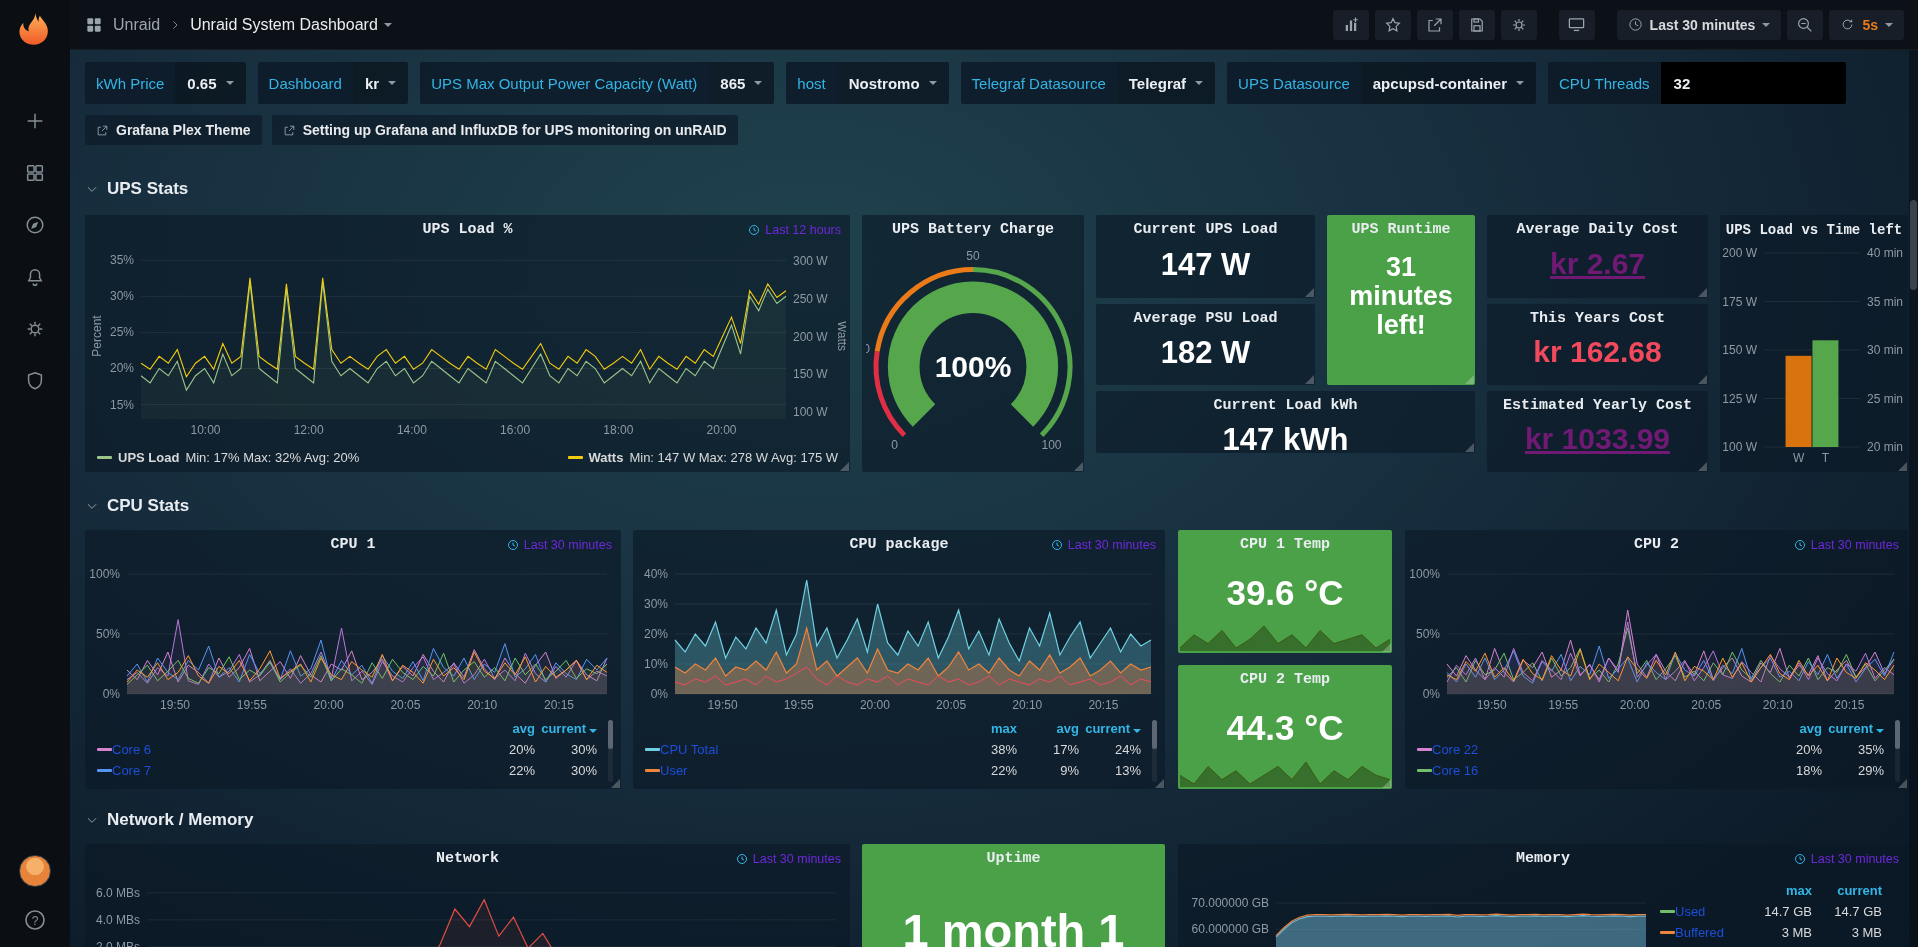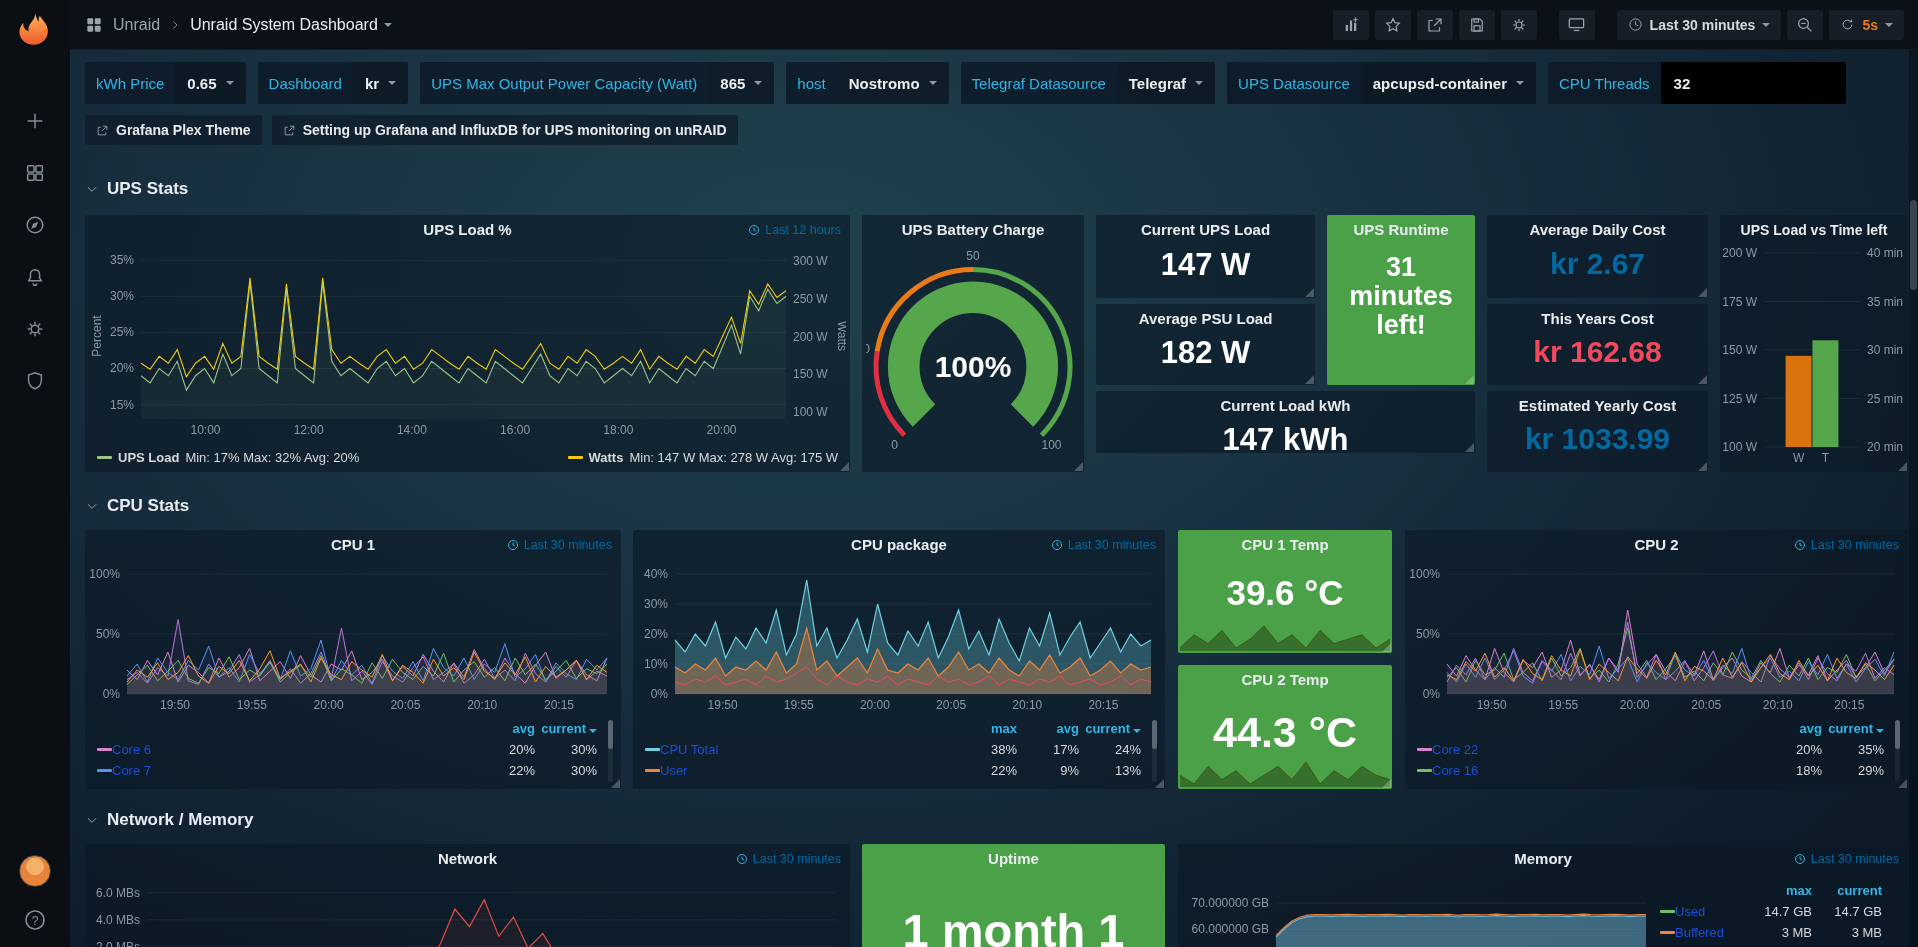--- a/index.html
+++ b/index.html
@@ -42,25 +42,25 @@
   .links-row { position:absolute; left:85px; top:115px; display:flex; gap:10px; }
   .link-chip { display:flex; align-items:center; gap:7px; height:30px; padding:0 11px; background:rgba(13,26,40,.7); border-radius:2px; color:#e8eaed; font-size:14px; font-weight:bold; cursor:pointer; white-space:nowrap; }
 
   
   .sect { position:absolute; left:85px; display:flex; align-items:center; gap:8px; color:#e9edf1; font-size:17px; font-weight:bold; cursor:pointer; }
 
   
   .panel { position:absolute; background:rgba(12,25,37,.62); border-radius:2px; }
   .panel::after { content:""; position:absolute; right:1px; bottom:1px; border-style:solid; border-width:0 0 9px 9px; border-color:transparent transparent rgba(255,255,255,.25) transparent; }
   .panel.green { background:#4aa147; }
-  .ptitle { position:absolute; top:0; left:0; right:0; height:30px; line-height:30px; text-align:center; font-size:15px; font-weight:bold; color:#e9edf1; cursor:pointer; white-space:nowrap; }
-  .ptime { position:absolute; top:8px; right:9px; display:flex; align-items:center; gap:5px; color:#0369a1; font-size:12.5px; cursor:pointer; z-index:2; background:transparent;justify-content:flex-end; }
+  .ptitle { position:absolute; top:0; left:0; right:0; height:30px; line-height:30px; text-align:center; font-size:15px; font-weight:bold; color:#e9edf1; cursor:pointer; white-space:nowrap;font-family:Liberation Mono, monospace; }
+  .ptime { position:absolute; top:8px; right:9px; display:flex; align-items:center; gap:5px; color:#6d28d9; font-size:12.5px; cursor:pointer; z-index:2; background:transparent;justify-content:flex-end; }
   .chart-host { position:absolute; }
   .stat-value { position:absolute; left:6px; right:6px; text-align:center; font-weight:bold; color:#fff; line-height:1.08; }
-  .stat-value.green-txt { color:#0369a1; }
+  .stat-value.green-txt { color:#701a75;text-decoration:underline; }
   .stat-value.red-txt { color:#f2495c; }
 
   
   .ups-legend { position:absolute; left:12px; right:12px; bottom:7px; display:flex; justify-content:space-between; }
   .uls { display:flex; align-items:center; gap:6px; font-size:13px; color:#d8d9da; cursor:pointer; }
   .uls b { font-weight:bold; }
   .lmark { display:inline-block; width:15px; height:3px; border-radius:1px; }
   .legend-table { position:absolute; left:12px; right:8px; bottom:5px; }
   .lrow { display:flex; align-items:center; height:21px; padding-right:16px; }
   .lname { flex:1; display:flex; align-items:center; color:#1d4ed8; font-size:13px; cursor:pointer; }
@@ -567,21 +567,21 @@
   <div class="stat-value" style="top:44px;font-size:35px;">39.6 °C</div>
   <div class="chart-host" style="left:2px;right:2px;bottom:2px;height:28px;">
       <svg width="210" height="28">
         <path d="M0.0 25.0L14.0 11.8L28.0 20.6L42.0 7.4L56.0 25.0L70.0 16.2L84.0 3.0L98.0 20.6L112.0 11.8L126.0 25.0L140.0 7.4L154.0 20.6L168.0 16.2L182.0 11.8L196.0 25.0L210.0 16.2L210 28L0 28Z" fill="rgba(25,35,0,0.38)" stroke="none"></path>
         <path d="M0.0 25.0L14.0 11.8L28.0 20.6L42.0 7.4L56.0 25.0L70.0 16.2L84.0 3.0L98.0 20.6L112.0 11.8L126.0 25.0L140.0 7.4L154.0 20.6L168.0 16.2L182.0 11.8L196.0 25.0L210.0 16.2" fill="none" stroke="rgba(60,75,10,0.75)" stroke-width="1"></path>
       </svg>
     </div>
 </section>
 <section class="panel green" style="left:1178px;top:665px;width:214px;height:124px;">
   <h2 class="ptitle">CPU 2 Temp</h2>
-  <div class="stat-value" style="top:44px;font-size:43px;">44.3 °C</div>
+  <div class="stat-value" style="top:44px;font-size:35px;">44.3 °C</div>
   <div class="chart-host" style="left:2px;right:2px;bottom:2px;height:28px;">
       <svg width="210" height="28">
         <path d="M0.0 16.2L14.0 25.0L28.0 7.4L42.0 20.6L56.0 11.8L70.0 25.0L84.0 16.2L98.0 7.4L112.0 20.6L126.0 3.0L140.0 25.0L154.0 11.8L168.0 20.6L182.0 7.4L196.0 16.2L210.0 20.6L210 28L0 28Z" fill="rgba(25,35,0,0.38)" stroke="none"></path>
         <path d="M0.0 16.2L14.0 25.0L28.0 7.4L42.0 20.6L56.0 11.8L70.0 25.0L84.0 16.2L98.0 7.4L112.0 20.6L126.0 3.0L140.0 25.0L154.0 11.8L168.0 20.6L182.0 7.4L196.0 16.2L210.0 20.6" fill="none" stroke="rgba(60,75,10,0.75)" stroke-width="1"></path>
       </svg>
     </div>
 </section>
 
 <section class="panel" style="left:1405px;top:530px;width:503px;height:259px;">
   <h2 class="ptitle">CPU 2</h2>

